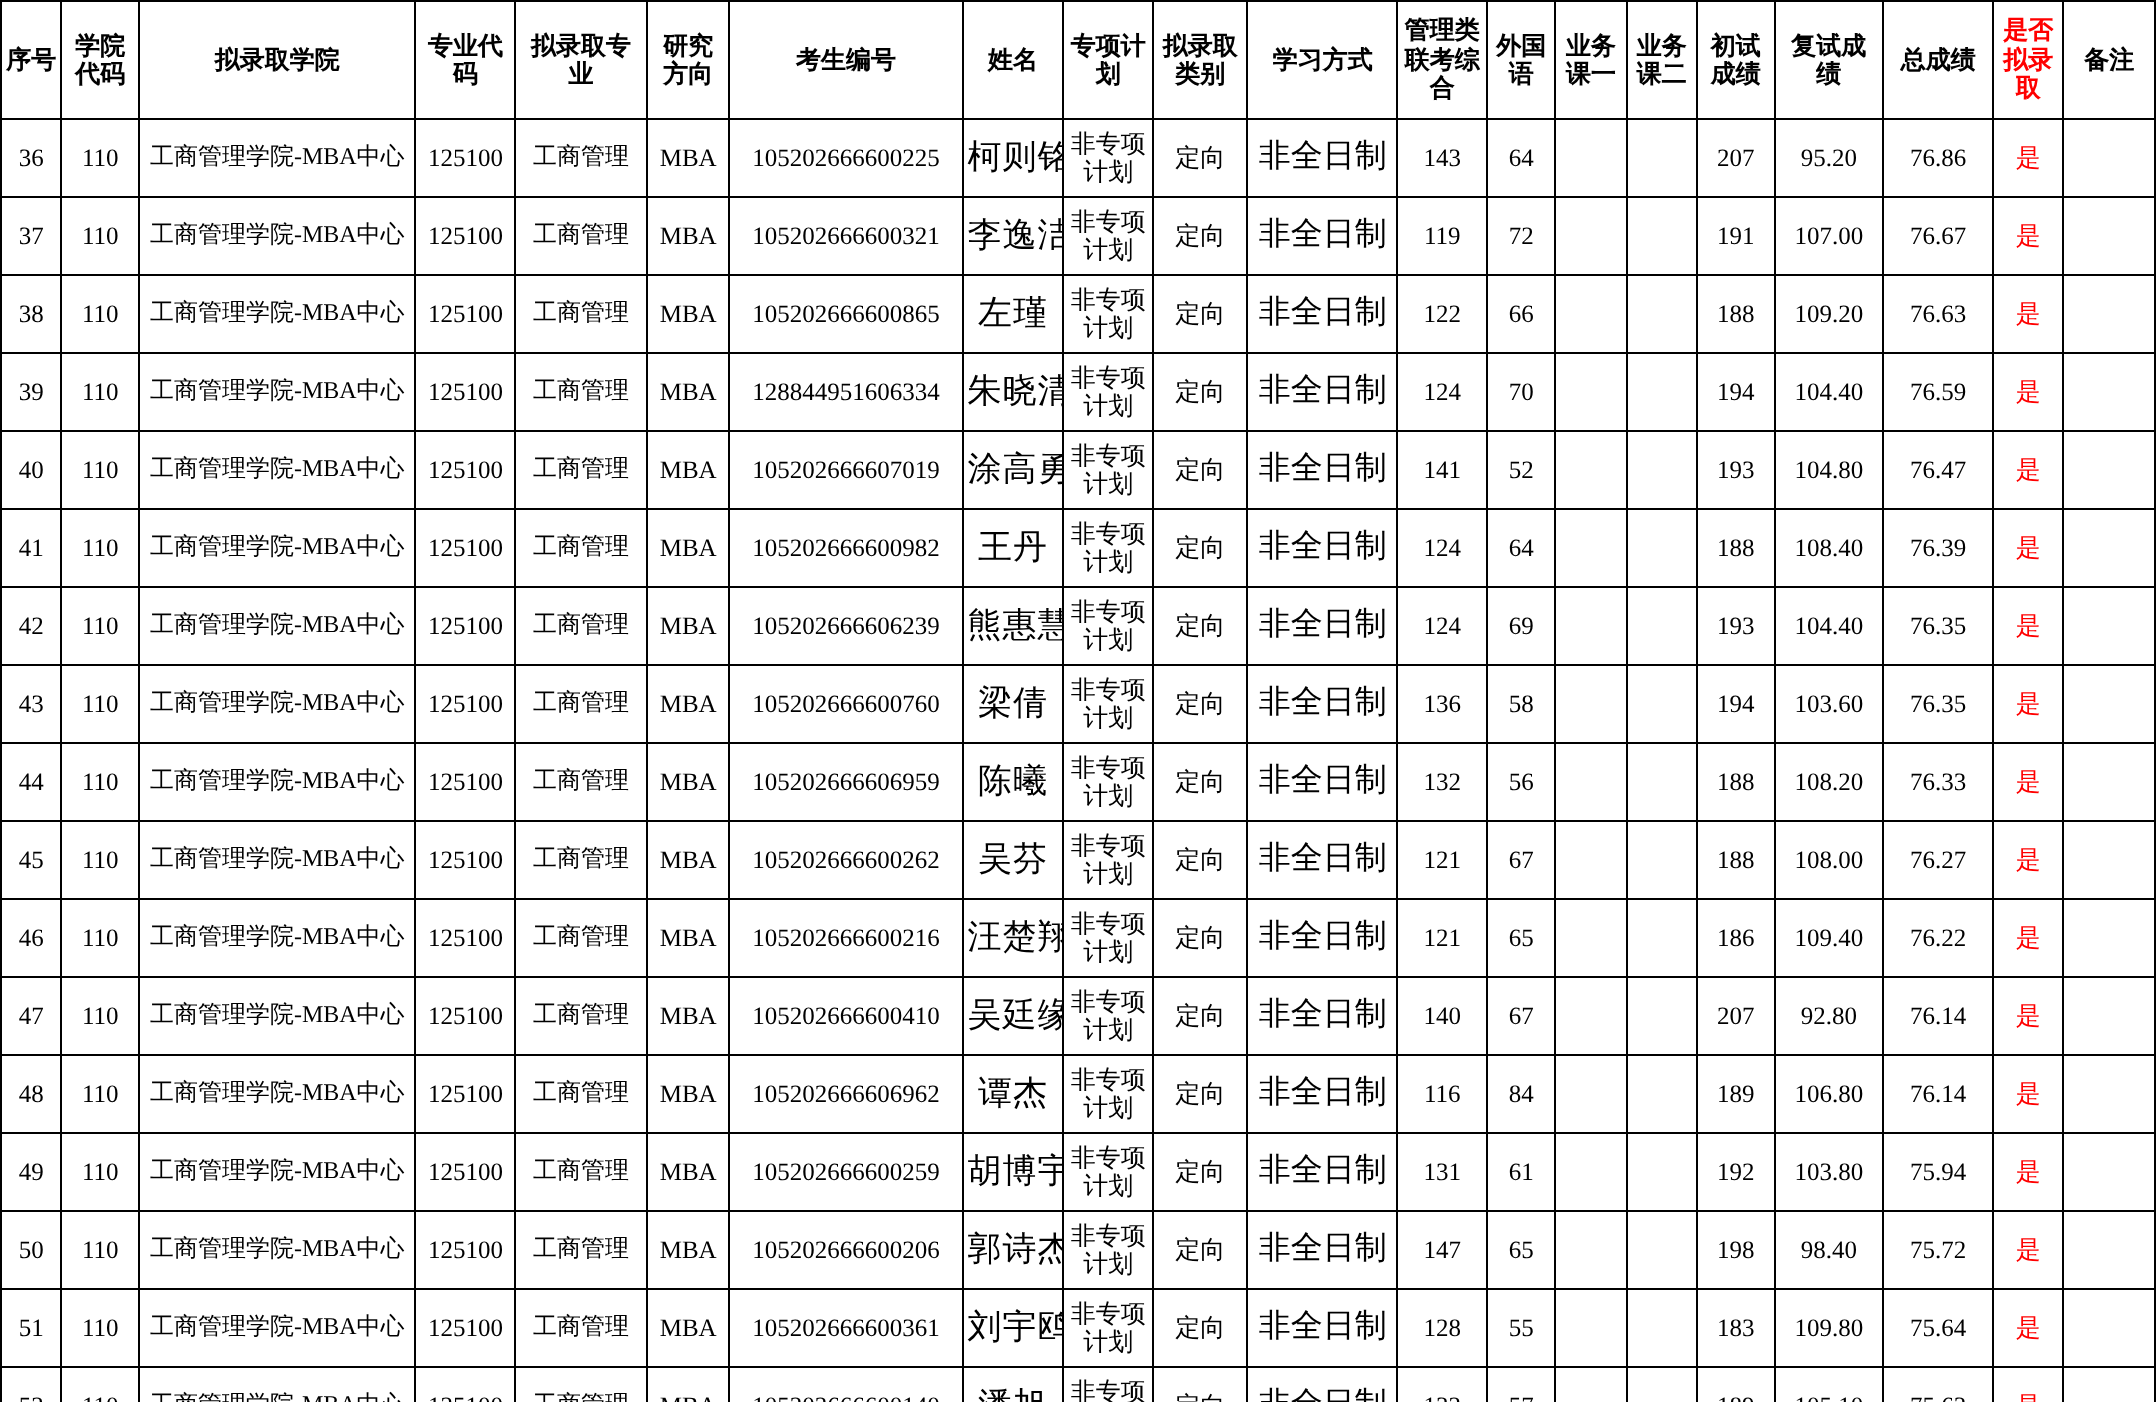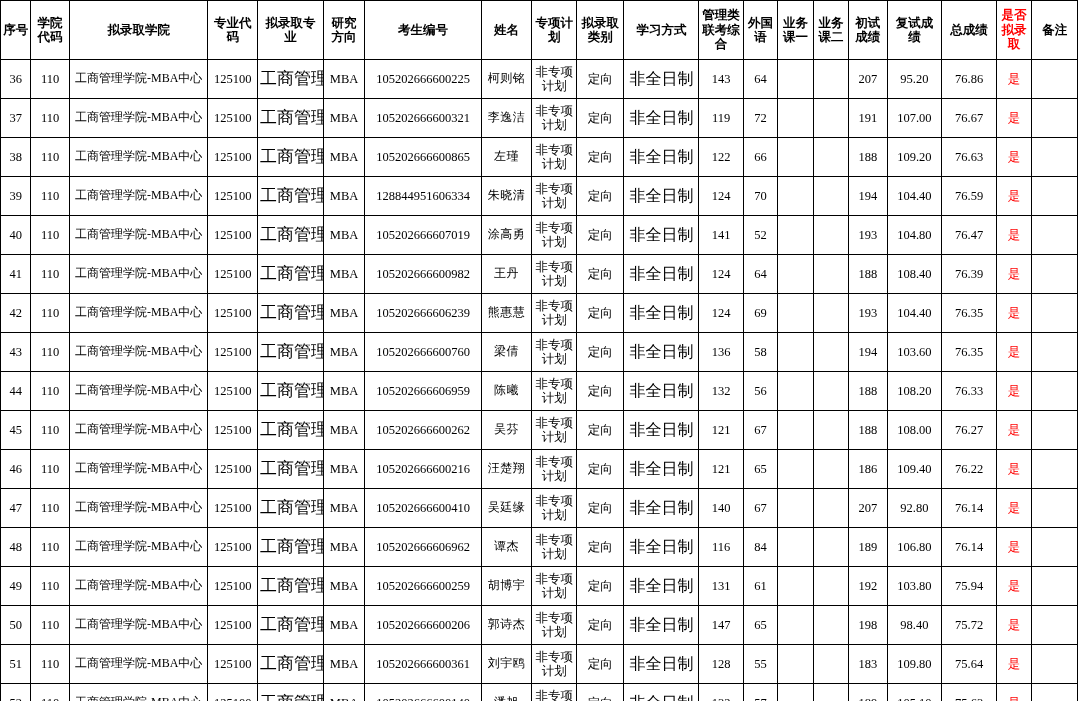--- a/index.html
+++ b/index.html
@@ -46,26 +46,26 @@
   }
   td.cell-college {
     font-size: 12px;
     white-space: nowrap;
   }
   td.cell-id {
     font-size: 12.5px;
     white-space: nowrap;
   }
   td.cell-name {
-    font-size: 12px;
+    font-size: 17px;
     white-space: nowrap;
     letter-spacing: 0.5px;
   }
   td.cell-major {
-    font-size: 17px;
+    font-size: 12px;
     white-space: nowrap;
   }
   td.cell-plan, td.cell-admittype, td.cell-mgmt {
     font-size: 12.5px;
   }
   td.cell-study {
     font-size: 16px;
     white-space: nowrap;
   }
   

